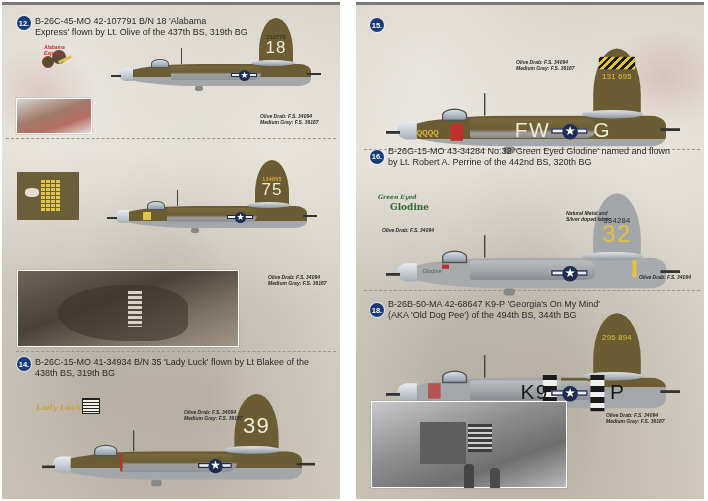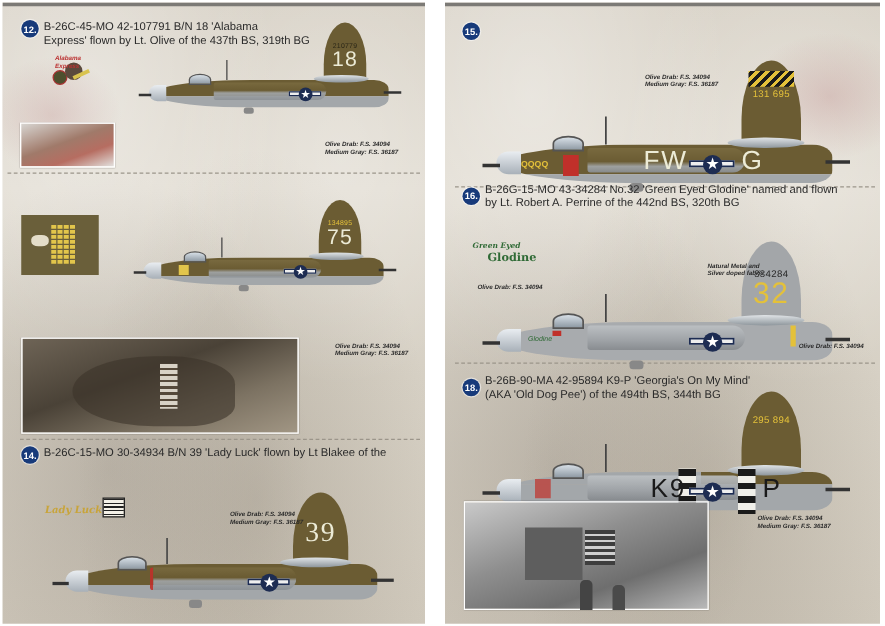--- a/index.html
+++ b/index.html
@@ -242,30 +242,31 @@
   </div>
   <div class="color-note" style="left:266px;top:272px;">
     <div>Olive Drab: F.S. 34094</div>
     <div>Medium Gray: F.S. 36187</div>
   </div>
   <div class="divider" style="left:14px;top:349px;width:320px;"></div>
 
   <div class="caption" style="left:15px;top:355px;">
     <div class="badge">14.</div>
     <div class="caption-text">
-      <div>B-26C-15-MO 30-34934 B/N 39 'Lady Luck' flown by Lt Blakee of the</div>
+      <div>B-26C-15-MO 41-34934 B/N 35 'Lady Luck' flown by Lt Blakee of the</div>
+      <div>438th BS, 319th BG</div>
     </div>
   </div>
   <div class="logo-text" style="left:34px;top:400px;font-size:8px;color:#c8a43a;font-style:italic;">Lady Luck</div>
   <div style="position:absolute;left:80px;top:396px;width:18px;height:16px;z-index:3;background:repeating-linear-gradient(180deg,#222 0 1px,#f4f1e8 1px 3px);border:1px solid #222;"></div>
   <div class="color-note" style="left:182px;top:407px;">
     <div>Olive Drab: F.S. 34094</div>
     <div>Medium Gray: F.S. 36187</div>
   </div>
-  <div class="aircraft" style="left:40px;top:418px;width:290px;height:70px;font-family:Liberation Serif, serif;">
+  <div class="aircraft" style="left:40px;top:418px;width:290px;height:70px;">
     <div style="position:absolute;transform:scale(1.3);transform-origin:0 0;left:0;top:0;width:215px;height:60px;">
       <div class="tail-fin" style="background:#6b5c33;top:-20px;"></div>
       <div class="tail-number" style="top:-4px;">39</div>
       <div class="antenna"></div>
       <div class="fuselage">
         <div class="upper" style="background:#6b5c33;"></div>
         <div class="lower" style="background:#a3a7aa;"></div>
       </div>
       <div class="nose"></div>
       <div class="canopy"></div>
@@ -362,21 +363,21 @@
       <div class="tail-gun"></div>
       <div class="gear"></div>
     </div>
   </div>
   <div class="color-note" style="left:283px;top:272px;">Olive Drab: F.S. 34094</div>
   <div class="divider" style="left:8px;top:288px;width:336px;"></div>
 
   <div class="caption" style="left:14px;top:297px;">
     <div class="badge" style="margin-top:4px;">18.</div>
     <div class="caption-text">
-      <div>B-26B-90-MA 42-95894 K9-P 'Georgia's On My Mind'</div>
+      <div>B-26B-50-MA 42-68647 K9-P 'Georgia's On My Mind'</div>
       <div>(AKA 'Old Dog Pee') of the 494th BS, 344th BG</div>
     </div>
   </div>
   <div class="aircraft" style="left:30px;top:342px;width:310px;height:70px;">
     <div style="position:absolute;transform:scale(1.4);transform-origin:0 0;left:0;top:0;width:215px;height:60px;">
       <div class="tail-fin" style="background:#6b5c33;top:-22px;"></div>
       <div class="tail-code" style="color:#e4c13a;top:-8px;">295 894</div>
       <div class="antenna"></div>
       <div class="fuselage">
         <div class="upper" style="background:linear-gradient(90deg,#a3a7aa 0 60%,#6b5c33 60%);height:30%;"></div>

